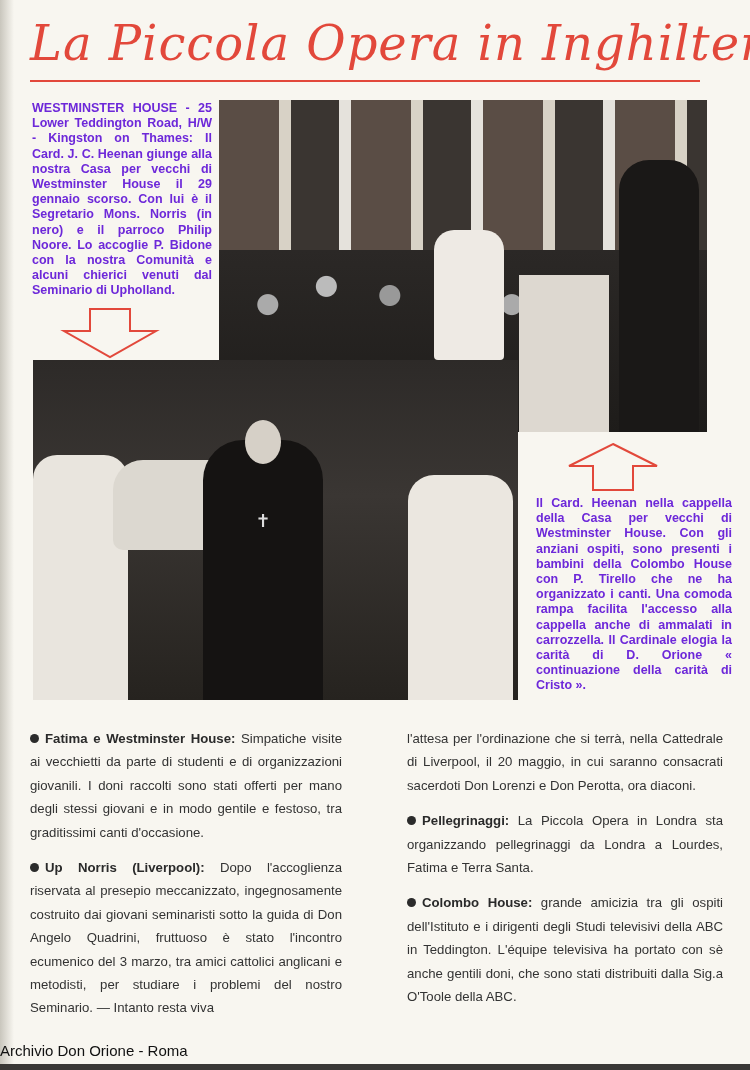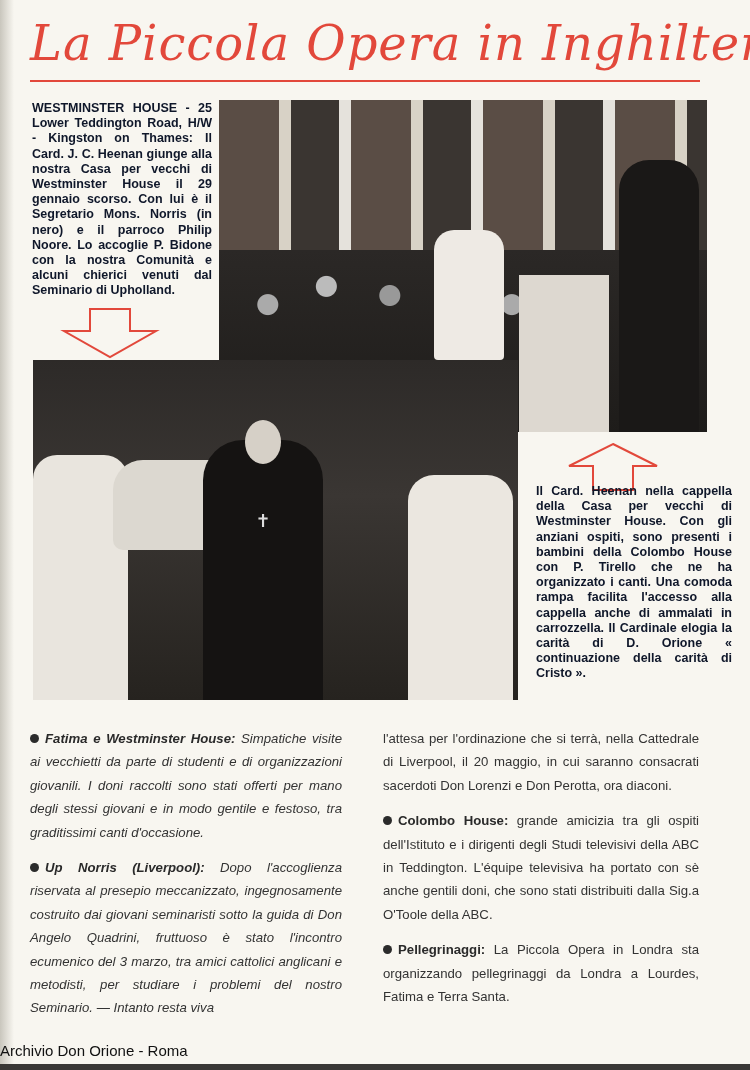--- a/index.html
+++ b/index.html
@@ -18,27 +18,27 @@
     font-family: "DejaVu Serif", serif; font-style: italic;
     font-size: 48px; color: #e2483b; letter-spacing: 1px;
     line-height: 70px; text-align: center; white-space: nowrap;
   }
   .title-rule {
     position: absolute; left: 30px; top: 80px; width: 670px; height: 2px;
     background: #e2483b;
   }
   .caption {
     font-weight: bold; font-size: 12.5px; line-height: 15.2px;
-    color: #0f172a; text-align: justify;
+    color: #6d28d9; text-align: justify;
   }
   .caption-top {
     position: absolute; left: 32px; top: 101px; width: 180px;
   }
   .caption-right {
-    position: absolute; left: 536px; top: 484px; width: 196px;
+    position: absolute; left: 536px; top: 496px; width: 196px;
   }
   .photo {
     position: absolute; overflow: hidden;
   }
   .photo-chapel {
     left: 219px; top: 100px; width: 488px; height: 332px;
     background:
       linear-gradient(180deg, rgba(0,0,0,0) 0%, rgba(0,0,0,0) 55%, rgba(20,20,20,0.6) 100%),
       repeating-linear-gradient(90deg, #5a4d45 0 60px, #d8d2c6 60px 72px, #3a3531 72px 120px, #e5e2dc 120px 132px),
       #555;
@@ -79,21 +79,21 @@
   .photo-arrival .cross { position:absolute; left:222px; top:150px; width:16px; height:22px; color:#ddd; font-size:18px; line-height:22px; text-align:center; }
   .arrow {
     position: absolute;
   }
   .arrow-down { left: 60px; top: 307px; width: 100px; height: 52px; }
   .arrow-up { left: 565px; top: 442px; width: 96px; height: 50px; }
   .bullet-col {
     position: absolute; font-size: 13.2px; line-height: 23.4px; color: #333;
     text-align: justify;
   }
-  .col-left { left: 30px; width: 312px; font-style: italic; }
+  .col-left { left: 30px; width: 312px; }
   .col-right { left: 383px; width: 316px; }
   .para { margin: 0 0 12px 0; }
   .bullet {
     display: inline-block; width: 9px; height: 9px; border-radius: 50%;
     background: #2b2b2b; margin-right: 6px; vertical-align: 0px;
   }
   .lead { font-weight: bold; color: #2a2a2a; }
   .footer {
     position: absolute; left: 0; top: 1042px; width: 750px; text-align: left;
     font-size: 15px; color: #111;
@@ -141,24 +141,24 @@
 
 <div class="bullet-col col-left" style="top:727px;">
   <p class="para">
     <span class="bullet"></span><span class="lead">Fatima e Westminster House:</span><span> Simpatiche visite ai vecchietti da parte di studenti e di organizzazioni giovanili. I doni raccolti sono stati offerti per mano degli stessi giovani e in modo gentile e festoso, tra graditissimi canti d'occasione.</span>
   </p>
   <p class="para">
     <span class="bullet"></span><span class="lead">Up Norris (Liverpool):</span><span> Dopo l'accoglienza riservata al presepio meccanizzato, ingegnosamente costruito dai giovani seminaristi sotto la guida di Don Angelo Quadrini, fruttuoso è stato l'incontro ecumenico del 3 marzo, tra amici cattolici anglicani e metodisti, per studiare i problemi del nostro Seminario. — Intanto resta viva</span>
   </p>
 </div>
 
-<div class="bullet-col col-right" style="top:727px;">
+<div class="bullet-col col-right" style="top:727px;margin-left:24px;">
   <p class="para">l'attesa per l'ordinazione che si terrà, nella Cattedrale di Liverpool, il 20 maggio, in cui saranno consacrati sacerdoti Don Lorenzi e Don Perotta, ora diaconi.</p>
   <p class="para">
-    <span class="bullet"></span><span class="lead">Colombo House:</span><span> grande amicizia tra gli ospiti dell'Istituto e i dirigenti degli Studi televisivi della ABC in Teddington. L'équipe televisiva ha portato con sè anche gentili doni, che sono stati distribuiti dalla Sig.a O'Toole della ABC.</span>
+    <span class="bullet"></span><span class="lead">Pellegrinaggi:</span><span> La Piccola Opera in Londra sta organizzando pellegrinaggi da Londra a Lourdes, Fatima e Terra Santa.</span>
   </p>
   <p class="para">
-    <span class="bullet"></span><span class="lead">Pellegrinaggi:</span><span> La Piccola Opera in Londra sta organizzando pellegrinaggi da Londra a Lourdes, Fatima e Terra Santa.</span>
+    <span class="bullet"></span><span class="lead">Colombo House:</span><span> grande amicizia tra gli ospiti dell'Istituto e i dirigenti degli Studi televisivi della ABC in Teddington. L'équipe televisiva ha portato con sè anche gentili doni, che sono stati distribuiti dalla Sig.a O'Toole della ABC.</span>
   </p>
 </div>
 
 <div class="footer">Archivio Don Orione - Roma</div>
 <div class="footer-bar"></div>
 
 </body></html>

